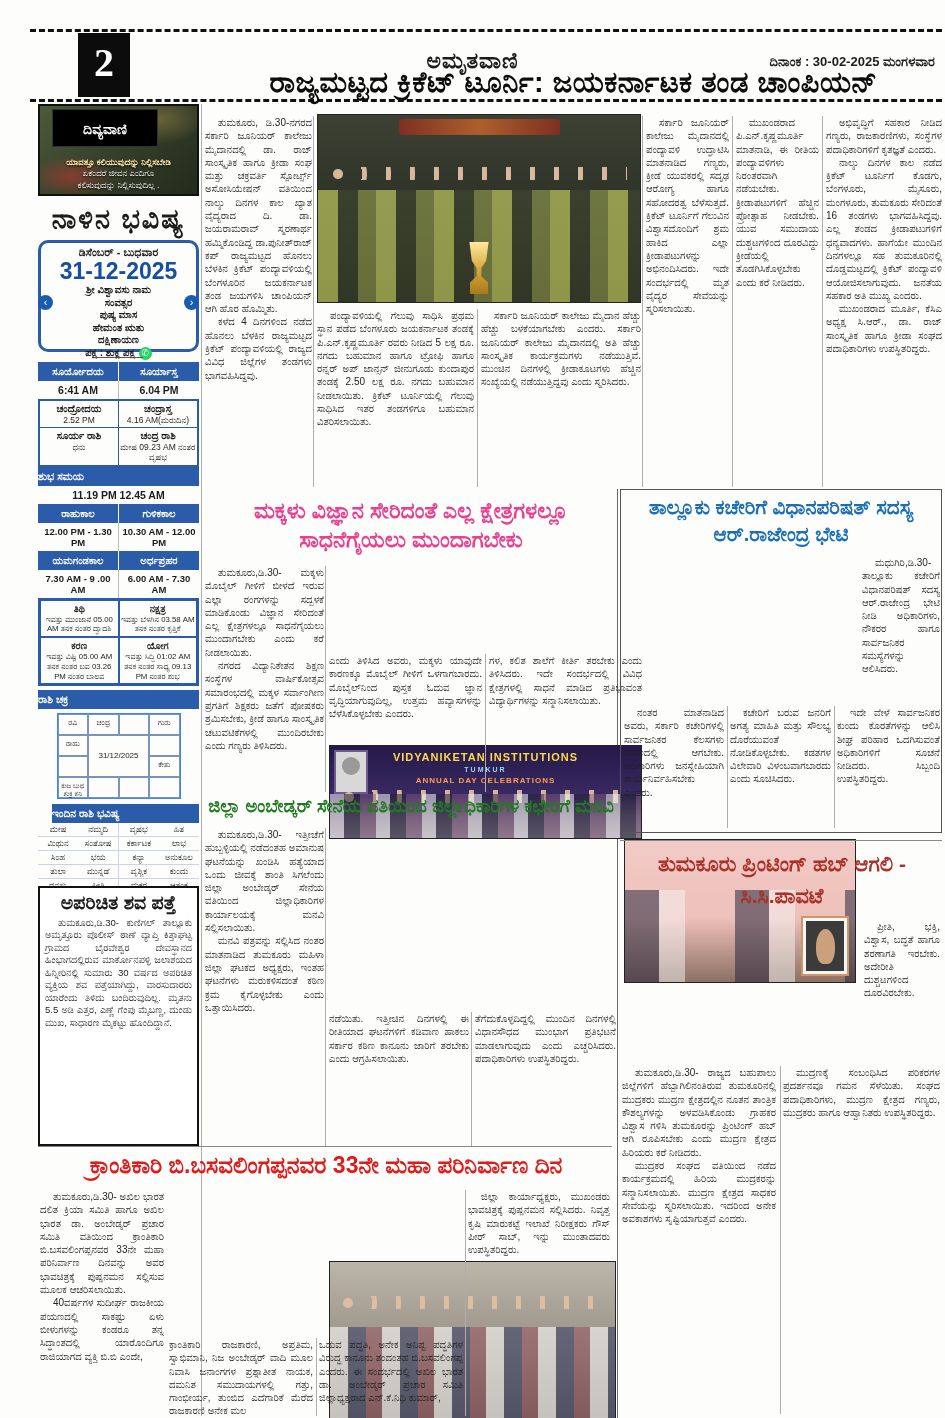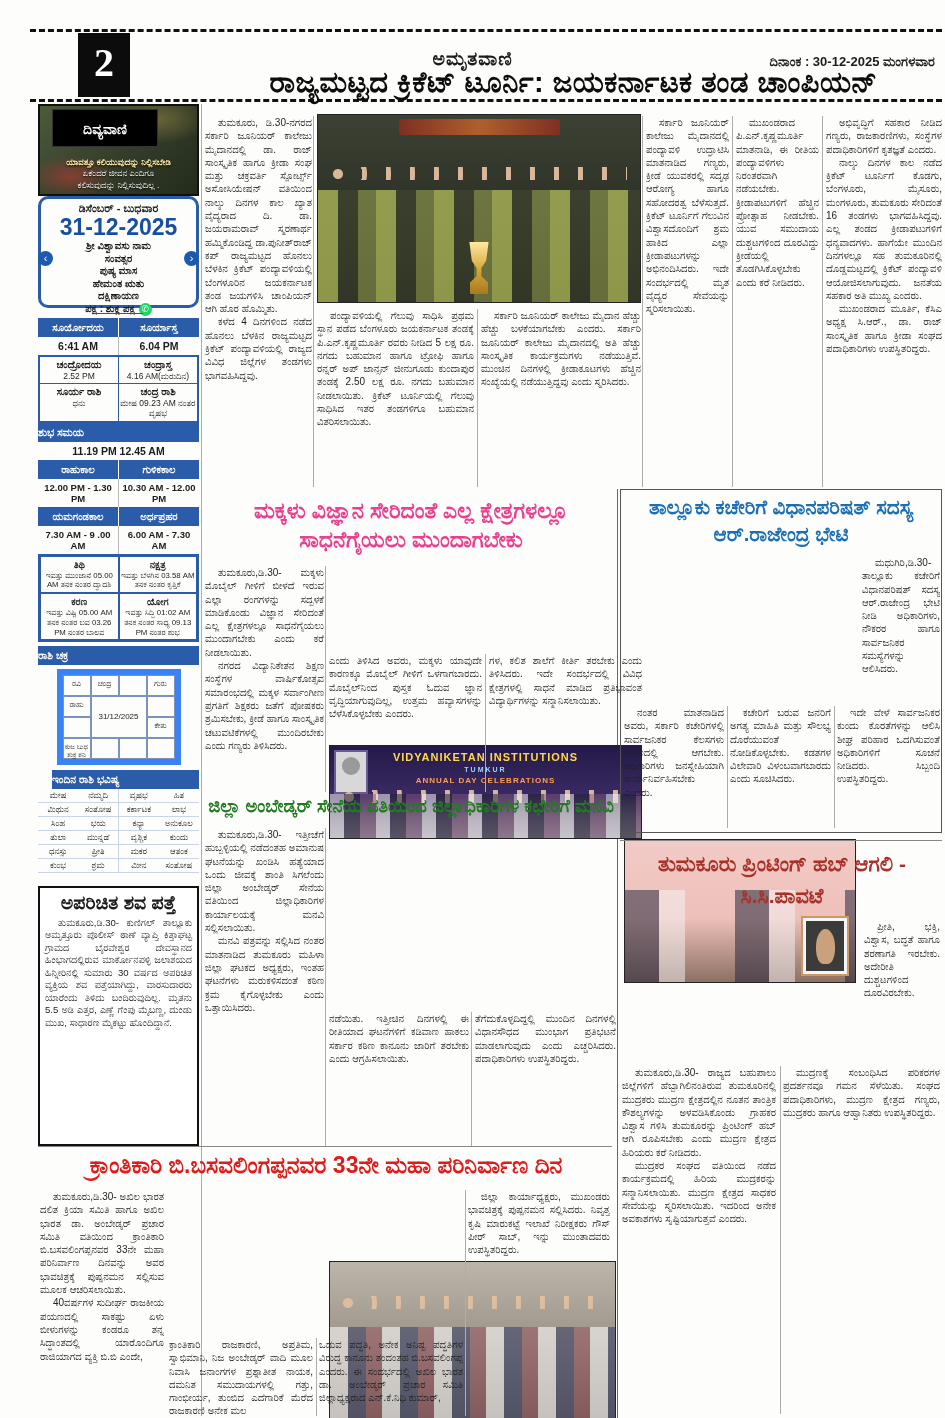--- a/index.html
+++ b/index.html
@@ -10,21 +10,21 @@
     font-family:"Liberation Sans","DejaVu Sans",sans-serif; color:#1c1c1c;
   }
   .abs { position:absolute; }
   .dash { height:0; border-top:3px dashed #111; }
   .vrule { width:1px; background:#adadad; }
   .hrule { height:1px; background:#888; }
 
   
   .pageno { background:#0c0c0c; color:#fff; font-family:"Liberation Serif","DejaVu Serif",serif;
             font-size:40px; font-weight:bold; text-align:center; line-height:60px; }
-  .masthead { font-size:19px; font-weight:800; text-align:center; letter-spacing:1px; }
+  .masthead { font-size:22px; font-weight:800; text-align:center; letter-spacing:1px; }
   .dateline { font-size:13px; font-weight:700; text-align:right; }
 
   
   #sidebar { left:38px; top:104px; width:161px; }
   .sb-photo { position:relative; height:92px; border:2px solid #111;
     background: radial-gradient(ellipse 60px 30px at 20% 80%, rgba(160,60,50,.75), transparent 70%),
                 radial-gradient(ellipse 70px 35px at 75% 15%, rgba(120,110,60,.8), transparent 70%),
                 linear-gradient(135deg,#4d5a3a 0%,#37412c 45%,#232b1c 100%); }
   .sb-brand { position:absolute; left:12px; top:3px; width:106px; height:38px; background:#000;
     color:#fff; font-size:14px; font-weight:700; text-align:center; line-height:38px; border:1px solid #333; }
@@ -53,21 +53,21 @@
   .sb-moonbox .cell { flex:1; text-align:center; padding:2px 1px; border-right:1px solid #2a5ca9; }
   .sb-moonbox .cell:last-child { border-right:none; }
   .sb-moonbox .lbl { font-size:10px; font-weight:700; }
   .sb-moonbox .val { font-size:8.5px; line-height:1.2; }
   .bluebar { background:#2a5ca9; color:#fff; font-size:10.5px; font-weight:700; text-align:left; line-height:19px; height:19px; }
   .sb-tithi { border:2px solid #2a5ca9; display:grid; grid-template-columns:1fr 1fr; }
   .sb-tithi .cell { border:1px solid #2a5ca9; padding:2px 1px; text-align:center; }
   .sb-tithi .lbl { font-size:9.5px; font-weight:700; }
   .sb-tithi .txt { font-size:7.8px; line-height:1.25; }
   .chakra { width:124px; margin:4px auto 0; display:grid; grid-template-columns:repeat(4,1fr);
-    grid-template-rows:repeat(4,21px); border:6px solid #3b82f6; }
+    grid-template-rows:repeat(4,21px); border:1px solid #3b82f6; }
   .chakra .cc { border:1px solid #7a93bb; font-size:7.5px; text-align:center; line-height:1.1; padding-top:4px; }
   .chakra .center { grid-column:2/4; grid-row:2/4; font-size:8px; padding-top:16px; }
   .todaytbl { width:100%; border-collapse:collapse; }
   .todaytbl td { font-size:8.5px; text-align:center; border-bottom:1px solid #c9d4e4; padding:1px 0; width:25%; }
   .todaytbl td:nth-child(2) { border-right:1px solid #c9d4e4; }
 
   
   #ubox { left:38px; top:886px; width:161px; height:260px; border:2px solid #111; padding:4px 5px; background:#fff; }
   #ubox h3 { font-size:19px; font-weight:800; text-align:center; margin-bottom:3px; }
   #ubox p { font-size:9.6px; line-height:1.3; text-align:justify; text-indent:13px; }
@@ -115,34 +115,35 @@
 </style>
 </head>
 <body>
 
 <div id="page">
 
   <div class="abs dash" style="left:30px; top:29px; width:912px;"></div>
   <div class="abs dash" style="left:30px; top:99px; width:912px;"></div>
   <div class="abs pageno" style="left:78px; top:33px; width:52px; height:64px;">2</div>
   <div class="abs masthead" style="left:300px; top:48px; width:345px;">ಅಮೃತವಾಣಿ</div>
-  <div class="abs dateline" style="left:630px; top:54px; width:305px;">ದಿನಾಂಕ : 30-12-2025  ಮಂಗಳವಾರ</div>
+  <div class="abs dateline" style="left:630px; top:54px; width:305px;">ದಿನಾಂಕ : 30-02-2025  ಮಂಗಳವಾರ</div>
 
   <div class="abs vrule" style="left:201px; top:104px; height:1312px;"></div>
   <div class="abs vrule" style="left:617px; top:489px; height:929px; background:#666;"></div>
 
   <div class="abs" id="sidebar">
     <div class="sb-photo">
       <div class="sb-brand">ದಿವ್ಯವಾಣಿ</div>
       <div class="sb-quote">
         <div class="q1">ಯಾವತ್ತೂ ಕಲಿಯುವುದನ್ನು ನಿಲ್ಲಿಸಬೇಡಿ</div>
         <div>ಏಕೆಂದರೆ ಜೀವನ ಎಂದಿಗೂ</div>
         <div>ಕಲಿಸುವುದನ್ನು ನಿಲ್ಲಿಸುವುದಿಲ್ಲ .</div>
       </div>
     </div>
+    <div class="sb-title">ನಾಳಿನ ಭವಿಷ್ಯ</div>
     <div class="sb-card">
       <div class="dayhdr">ಡಿಸೆಂಬರ್ - ಬುಧವಾರ</div>
       <div class="bigdate">31-12-2025</div>
       <div class="pline">ಶ್ರೀ ವಿಶ್ವಾವಸು ನಾಮ</div>
       <div class="pline">ಸಂವತ್ಸರ</div>
       <div class="pline">ಪುಷ್ಯ ಮಾಸ</div>
       <div class="pline">ಹೇಮಂತ ಋತು</div>
       <div class="pline">ದಕ್ಷಿಣಾಯಣ</div>
       <div class="pline">
         <span>ಪಕ್ಷ : ಶುಕ್ಲ ಪಕ್ಷ</span><span class="wa">✆</span>

